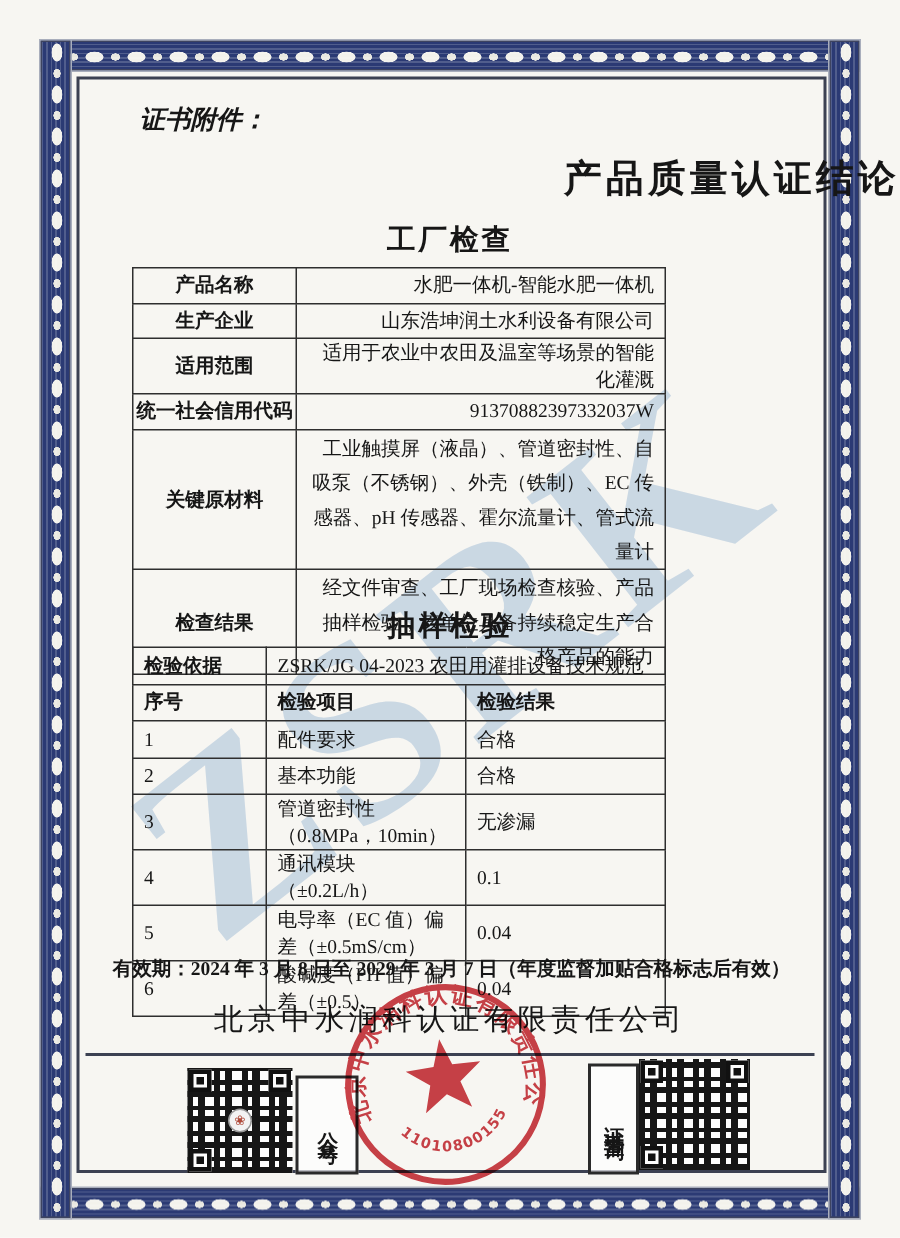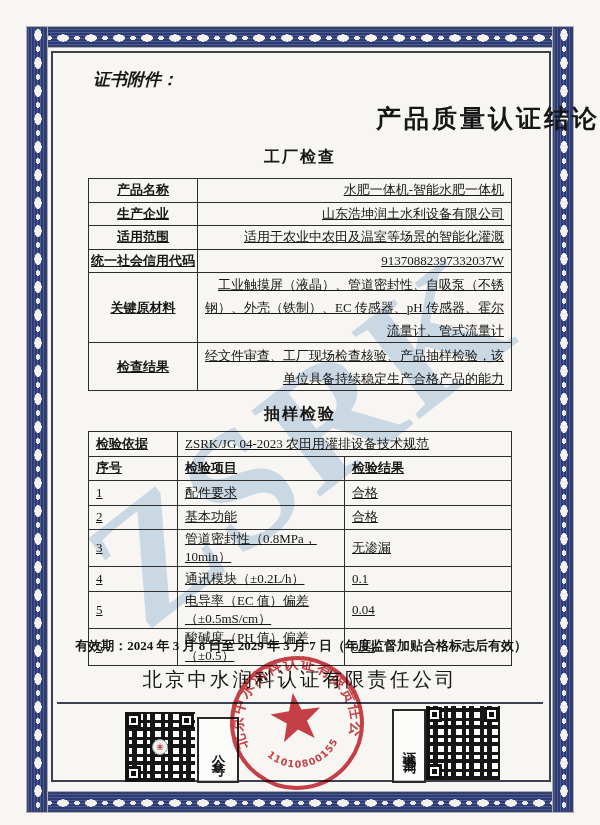--- a/index.html
+++ b/index.html
@@ -38,26 +38,26 @@
     display:flex;align-items:center;justify-content:center;
     transform:rotate(-38deg);
     font-size:168px;font-weight:bold;letter-spacing:6px;
     color:rgba(141,175,207,0.42);z-index:1;user-select:none;
   }
   
   #attach-label{position:absolute;left:93px;top:68px;font-size:17px;font-weight:bold;z-index:4;font-style:italic;}
   #doc-title{position:absolute;left:0;top:102px;width:600px;text-align:right;
              font-size:25px;font-weight:bold;letter-spacing:3px;z-index:4;}
   .section-title{position:absolute;left:0;width:600px;text-align:center;
-                 font-size:16px;font-weight:bold;letter-spacing:2px;z-index:4;}
+                 font-size:19px;font-weight:bold;letter-spacing:2px;z-index:4;}
   #factory-title{top:147px;}
   #sampling-title{top:404px;}
   
-  table{border-collapse:collapse;position:absolute;left:88px;width:424px;z-index:4;
-        font-size:13px;table-layout:fixed;text-decoration:underline;}
+  table{border-collapse:collapse;position:absolute;left:88px;width:356px;z-index:4;
+        font-size:13px;table-layout:fixed;}
   td,th{border:1.3px solid #2e2e2e;padding:0 7px;box-sizing:border-box;}
   #factory-table{top:178px;}
   #factory-table td.lbl{width:109px;text-align:center;font-weight:bold;padding:0 2px;}
   #factory-table tr.s td{height:23.5px;}
   #factory-table tr.d td{height:48px;line-height:23px;}
   #factory-table td.val{text-align:right;}
   #sampling-table{top:431px;}
   #sampling-table td{height:24.5px;text-align:left;}
   #sampling-table td.c1{width:89px;font-weight:bold;}
   #sampling-table td.c2{width:230px;}

